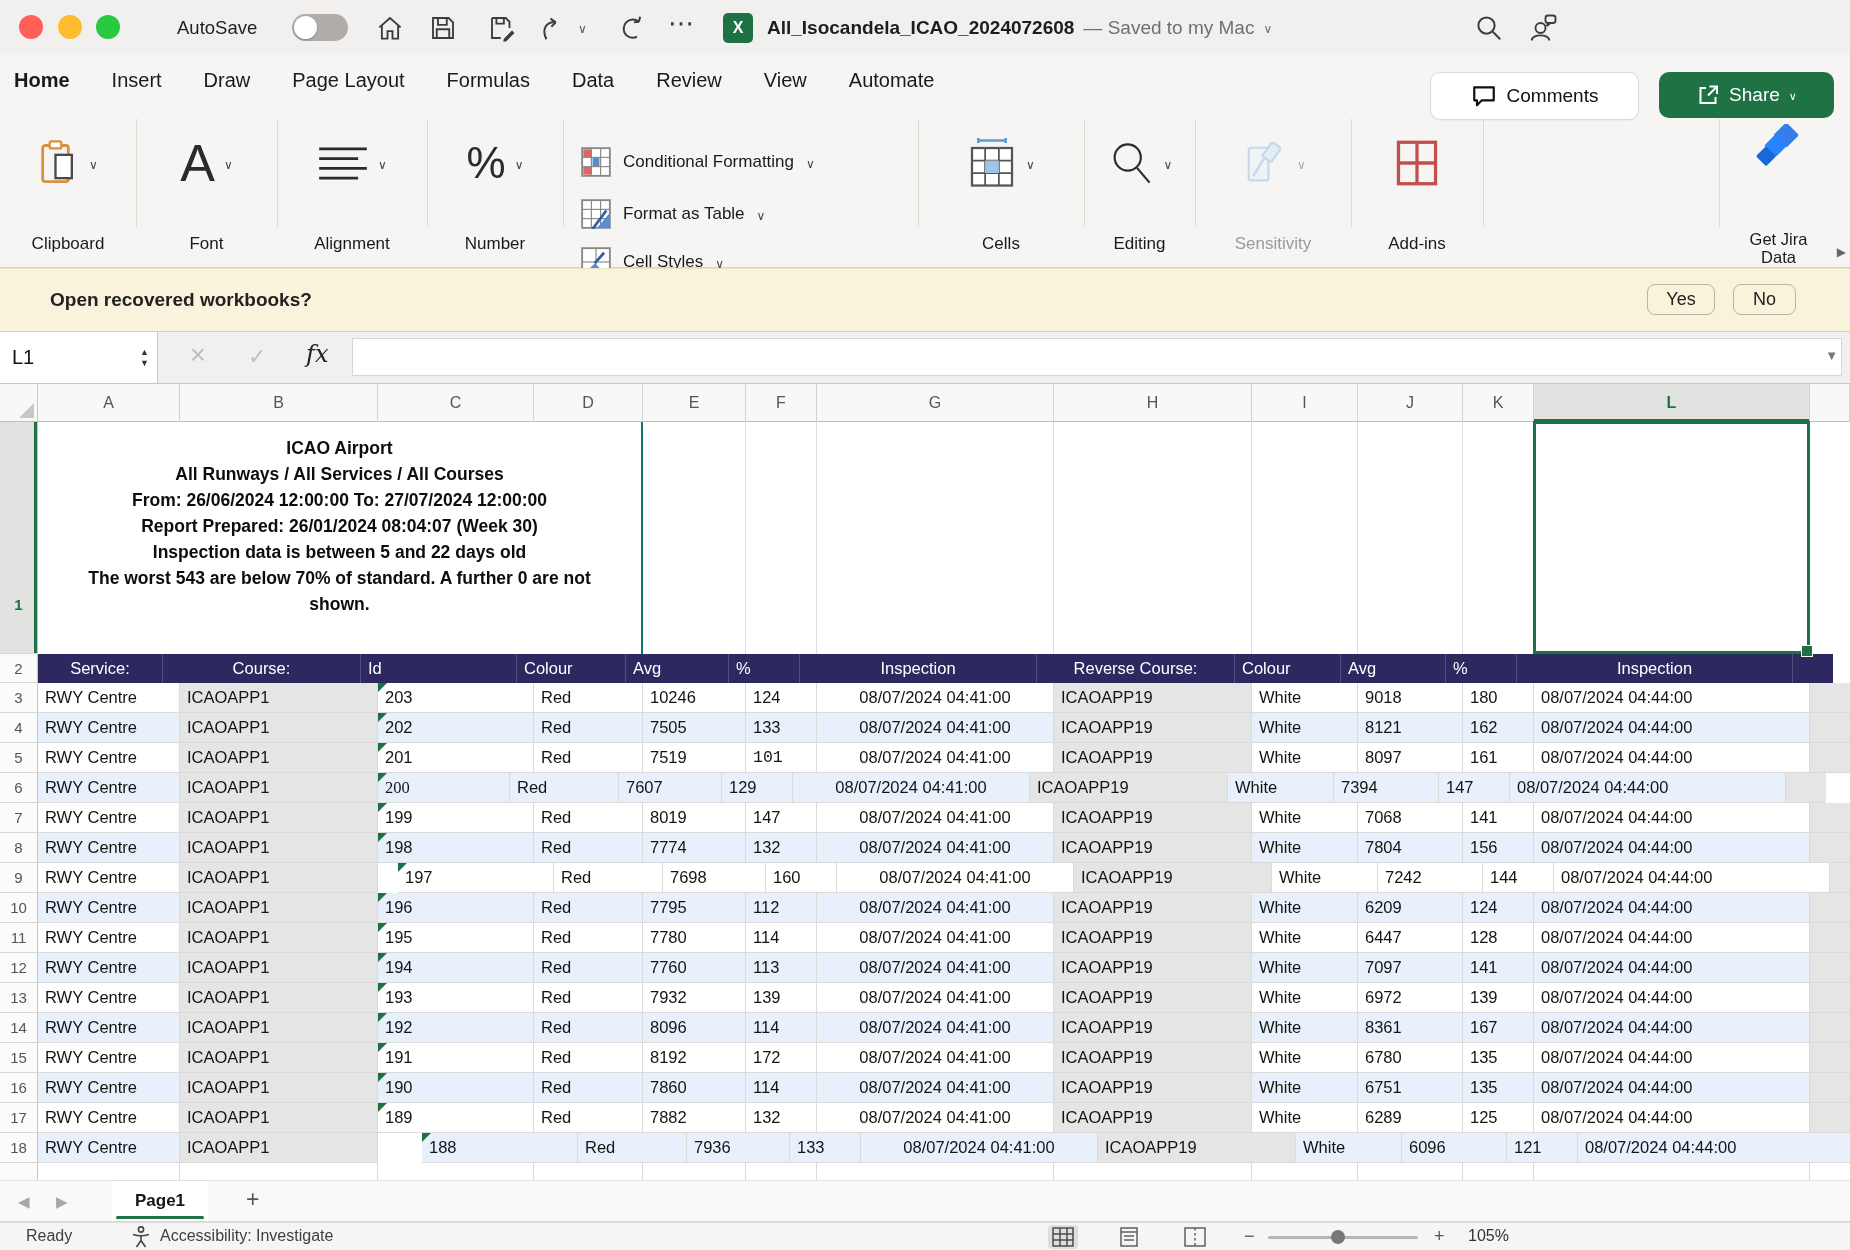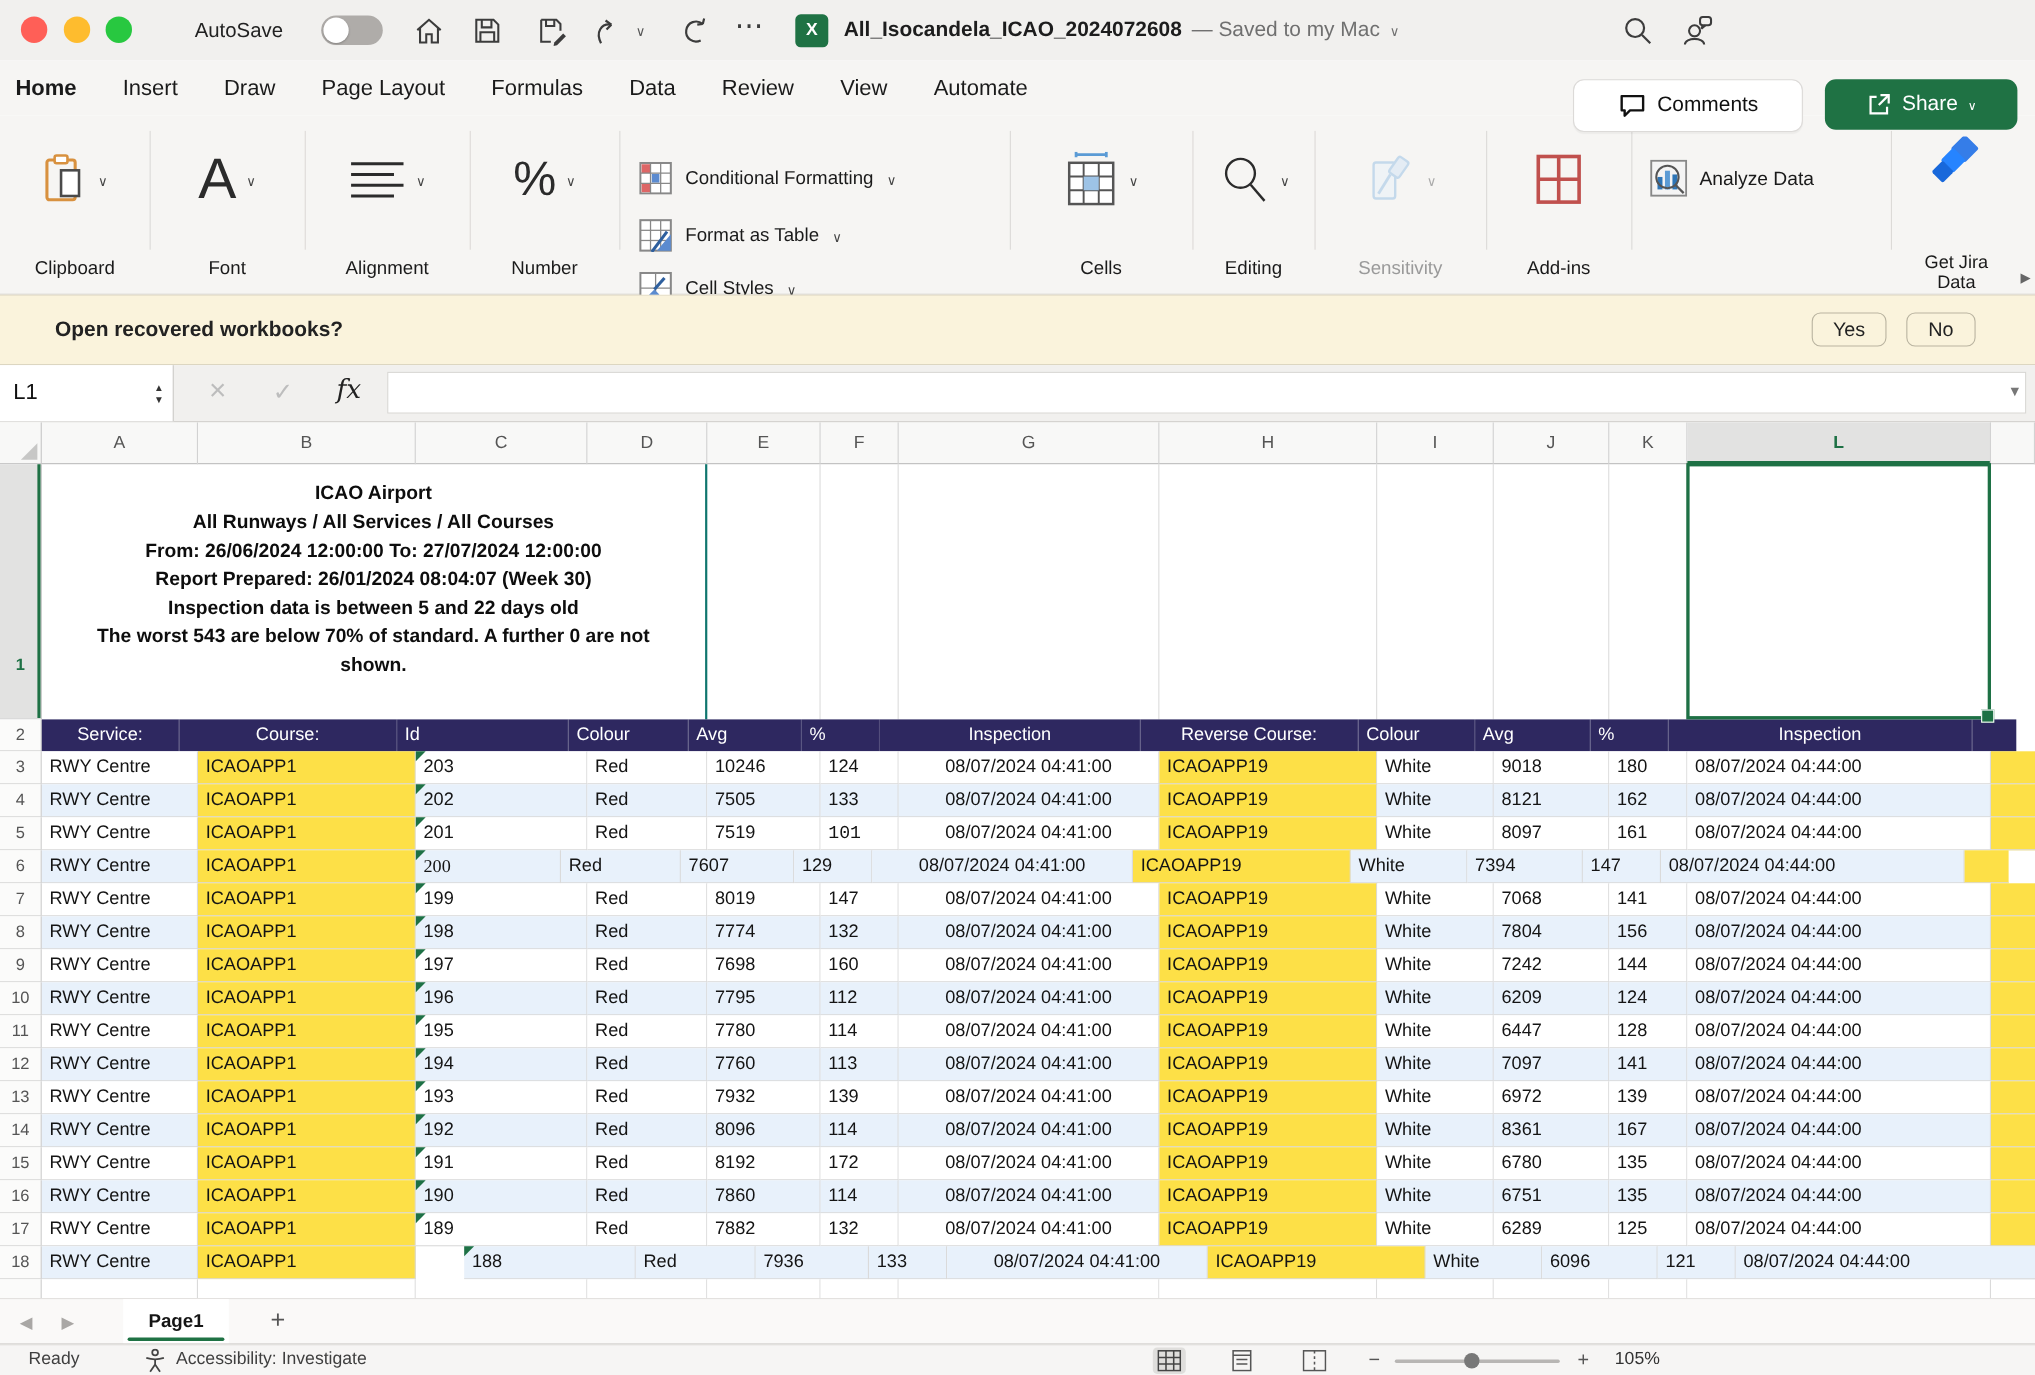--- a/index.html
+++ b/index.html
@@ -83,21 +83,21 @@
   .rh1{height:232px;align-items:flex-end;}
   .rh1 span{margin-bottom:40px;}
   .merged{width:605px;height:232px;border-right:2px solid #0f766e;box-sizing:border-box;flex:0 0 auto;}
   .titleblock{width:575px;margin:13px auto 0;text-align:center;font-weight:700;font-size:17.5px;line-height:26px;color:#0d0d0d;}
   .r1c{height:232px;border-right:1px solid #DCDCDC;box-sizing:border-box;flex:0 0 auto;}
   .nc{height:29px;background:#2E2860;color:#fff;display:flex;align-items:center;font-size:16.5px;
       border-right:1px solid rgba(255,255,255,.18);box-sizing:border-box;flex:0 0 auto;}
   .dc{height:30px;background:#fff;display:flex;align-items:center;font-size:16.5px;color:#141414;position:relative;
       border-right:1px solid #DADADA;border-bottom:1px solid #DADADA;box-sizing:border-box;flex:0 0 auto;}
   .row.band .dc{background:#E8F1FB;}
-  .row .dc.wcell{background:#fde047;}
+  .row .dc.wcell{background:#e5e5e5;}
   .a-l{justify-content:flex-start;padding-left:7px;}
   .a-c{justify-content:center;}
   .tri{position:absolute;top:0;left:0;width:0;height:0;border-top:9px solid #1E7145;border-right:9px solid transparent;}
   .sliver .dc{height:17px;border-bottom:none;}
   .sliver .rh{border-bottom:none;}
   #selbox{position:absolute;left:1533px;top:37px;width:277px;height:233px;border:3px solid #1E7145;box-sizing:border-box;pointer-events:none;}
   #fillhandle{position:absolute;right:-6px;bottom:-6px;width:10px;height:10px;background:#1E7145;border:1.5px solid #fff;}
 
   
   #tabbar{position:absolute;top:1180px;left:0;width:1850px;height:42px;background:#FAF9F8;border-top:1px solid #E3E1DF;border-bottom:1px solid #DCDAD8;box-sizing:border-box;}
@@ -370,35 +370,20 @@
       <svg viewBox="0 0 40 44" width="44" height="48" fill="none" stroke="#C0504D" stroke-width="3">
             <rect x="3" y="3" width="34" height="38"></rect>
             <line x1="20" y1="3" x2="20" y2="41"></line>
             <line x1="3" y1="22" x2="37" y2="22"></line>
           </svg>
         </span>
       </div>
     <div class="glabel">Add-ins</div>
   </div>
 
-  <div class="rgroup" style="left:1483px;width:236px">
-    <div id="analyze-row">
-      <span>
-        <svg viewBox="0 0 30 30" width="34" height="34">
-            <rect x="1" y="1" width="28" height="28" fill="#F4F4F4" stroke="#888" stroke-width="1.5"></rect>
-            <rect x="6" y="14" width="4" height="10" fill="#2E75B6"></rect>
-            <rect x="12" y="9" width="4" height="15" fill="#5B9BD5"></rect>
-            <rect x="18" y="12" width="4" height="12" fill="#2E75B6"></rect>
-            <circle cx="14" cy="14" r="9" fill="none" stroke="#555" stroke-width="1.6"></circle>
-            <line x1="20.5" y1="20.5" x2="27" y2="27" stroke="#555" stroke-width="1.8"></line>
-          </svg>
-        </span>
-      <span>Analyze Data</span>
-    </div>
-  </div>
 
   <div class="rgroup" style="left:1719px;width:119px">
     <div class="bigicon" style="margin-top:8px;height:72px">
         <span>
       <svg viewBox="0 0 48 52" width="46" height="50">
             <rect x="22" y="2" width="19" height="19" rx="2" transform="rotate(45 31.5 11.5)" fill="#357DE8"></rect>
             <rect x="12" y="14" width="17" height="17" rx="2" transform="rotate(45 20.5 22.5)" fill="#2684FF"></rect>
             <rect x="3" y="26" width="15" height="15" rx="2" transform="rotate(45 10.5 33.5)" fill="#1868DB"></rect>
           </svg>
         </span>
@@ -585,21 +570,21 @@
         <div class="dc a-l" style="width: 106px;">White</div>
         <div class="dc a-l" style="width: 105px;">7804</div>
         <div class="dc a-l" style="width: 71px;">156</div>
         <div class="dc a-l" style="width: 276px;">08/07/2024 04:44:00</div>
         <div class="dc wcell" style="width: 40px; border-right: none;"></div>
       </div>
       <div class="row">
         <div class="rh">9</div>
         <div class="dc a-l" style="width: 142px;">RWY Centre</div>
         <div class="dc a-l wcell" style="width: 198px;">ICAOAPP1</div>
-        <div class="dc a-l" style="width: 156px;">197<span class="tri"></span></div>
+        <div class="dc a-l" style="width: 156px; margin-left: 20px;">197<span class="tri"></span></div>
         <div class="dc a-l" style="width: 109px;">Red</div>
         <div class="dc a-l" style="width: 103px;">7698</div>
         <div class="dc a-l" style="width: 71px;">160</div>
         <div class="dc a-c" style="width: 237px;">08/07/2024 04:41:00</div>
         <div class="dc a-l wcell" style="width: 198px;">ICAOAPP19</div>
         <div class="dc a-l" style="width: 106px;">White</div>
         <div class="dc a-l" style="width: 105px;">7242</div>
         <div class="dc a-l" style="width: 71px;">144</div>
         <div class="dc a-l" style="width: 276px;">08/07/2024 04:44:00</div>
         <div class="dc wcell" style="width: 40px; border-right: none;"></div>

